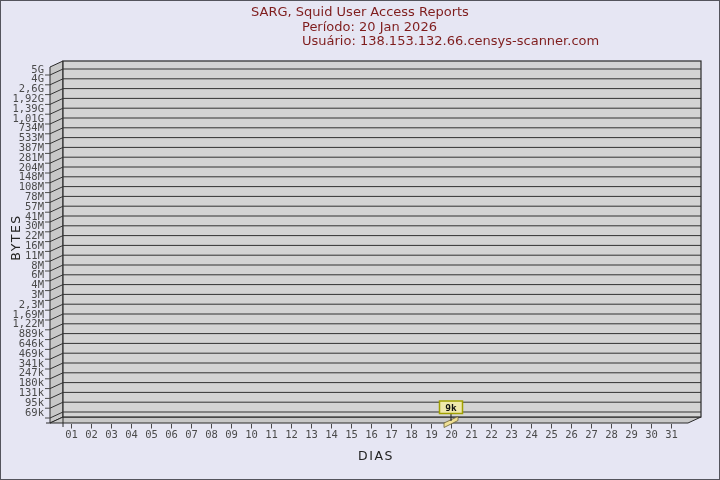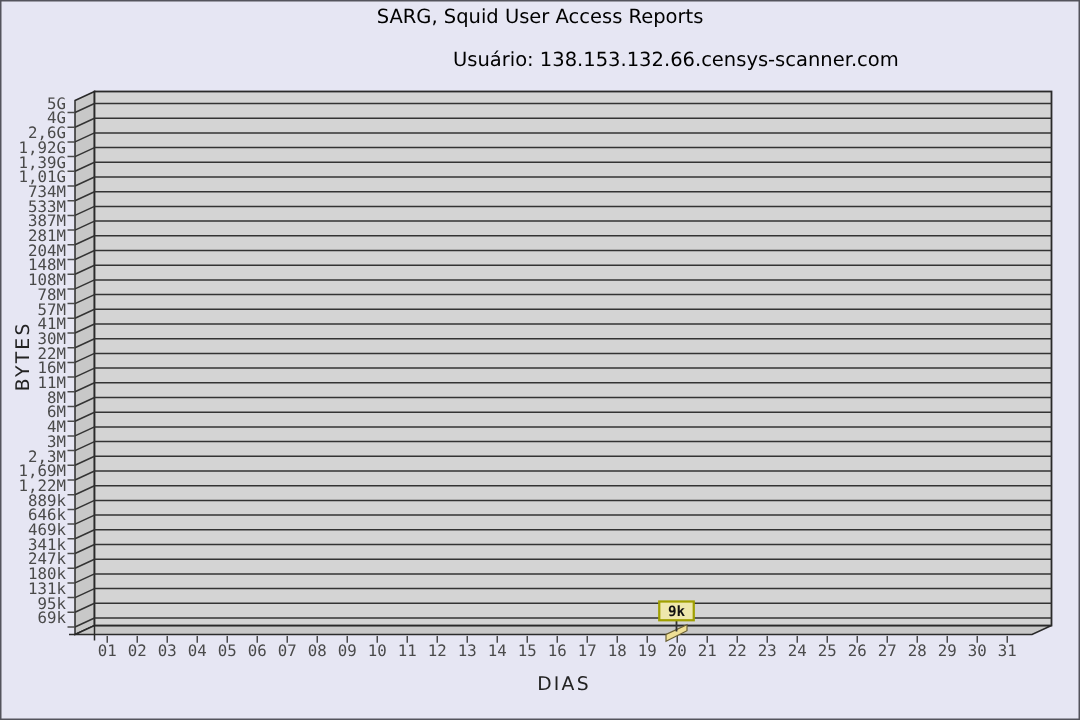--- a/index.html
+++ b/index.html
@@ -4,21 +4,21 @@
 <style>
   html,body{margin:0;padding:0;background:#e6e6f3;}
   .page{
     position:relative;
     width:718px;height:478px;
     border:1px solid #54545c;
     background:#e6e6f3;
     font-family:"DejaVu Sans",sans-serif;
     overflow:hidden;
   }
-  .hdr{position:absolute;color:#000000;font-size:13px;line-height:14px;white-space:pre;}
+  .hdr{position:absolute;color:#7f1d1d;font-size:13px;line-height:14px;white-space:pre;}
   #hdr-title{left:0;right:0;top:4px;text-align:center;}
   #hdr-period{left:301px;top:19px;}
   #hdr-user{left:301px;top:33px;}
   #chart-svg{position:absolute;left:0;top:0;}
   .axis-title{
     position:absolute;color:#222;font-size:12.5px;letter-spacing:1.5px;
     font-family:"DejaVu Sans",sans-serif;
   }
   #y-axis-title{
     left:-22px;top:229px;width:72px;text-align:center;
@@ -30,20 +30,21 @@
     color:#0000a0;font-size:11px;font-weight:bold;
     font-family:"DejaVu Sans",sans-serif;
   }
 </style>
 </head>
 <body>
 
 <div class="page">
 
   <div class="hdr" id="hdr-title">SARG, Squid User Access Reports</div>
+  <div class="hdr" id="hdr-period">Período: 20 Jan 2026</div>
   <div class="hdr" id="hdr-user">Usuário: 138.153.132.66.censys-scanner.com</div>
 
   <svg id="chart-svg" width="718" height="478" viewBox="0 0 718 478">
       <polygon points="49,66 62,60 62,416 49,422" fill="#c8c8c8" stroke="#2a2a2a" stroke-width="1"></polygon>
       <polygon points="49,422 62,416 700,416 687,422" fill="#c8c8c8" stroke="#2a2a2a" stroke-width="1"></polygon>
       <rect x="62" y="60" width="638" height="356" fill="#d4d4d4" stroke="#2a2a2a" stroke-width="1.2"></rect>
       <g>
         <line x1="62" y1="68" x2="700" y2="68" stroke="#333333" stroke-width="1"></line>
         <line x1="49" y1="74" x2="62" y2="68" stroke="#333333" stroke-width="1"></line>
         <line x1="44" y1="74" x2="49" y2="74" stroke="#4a4a4a" stroke-width="1"></line>

